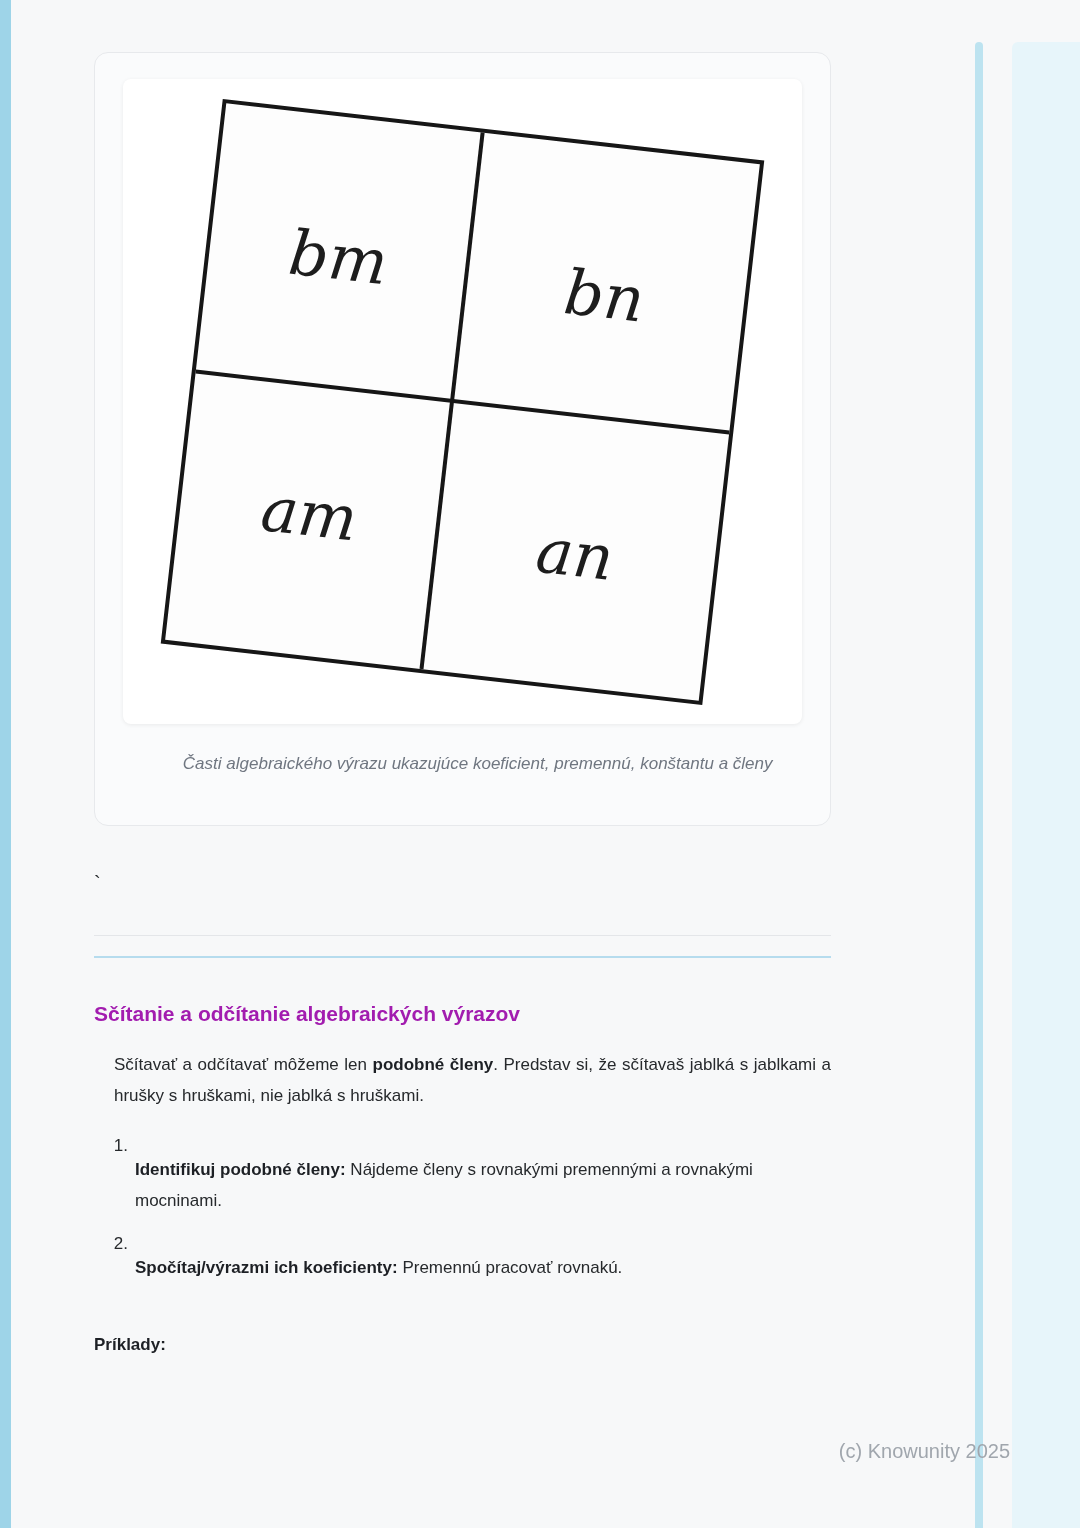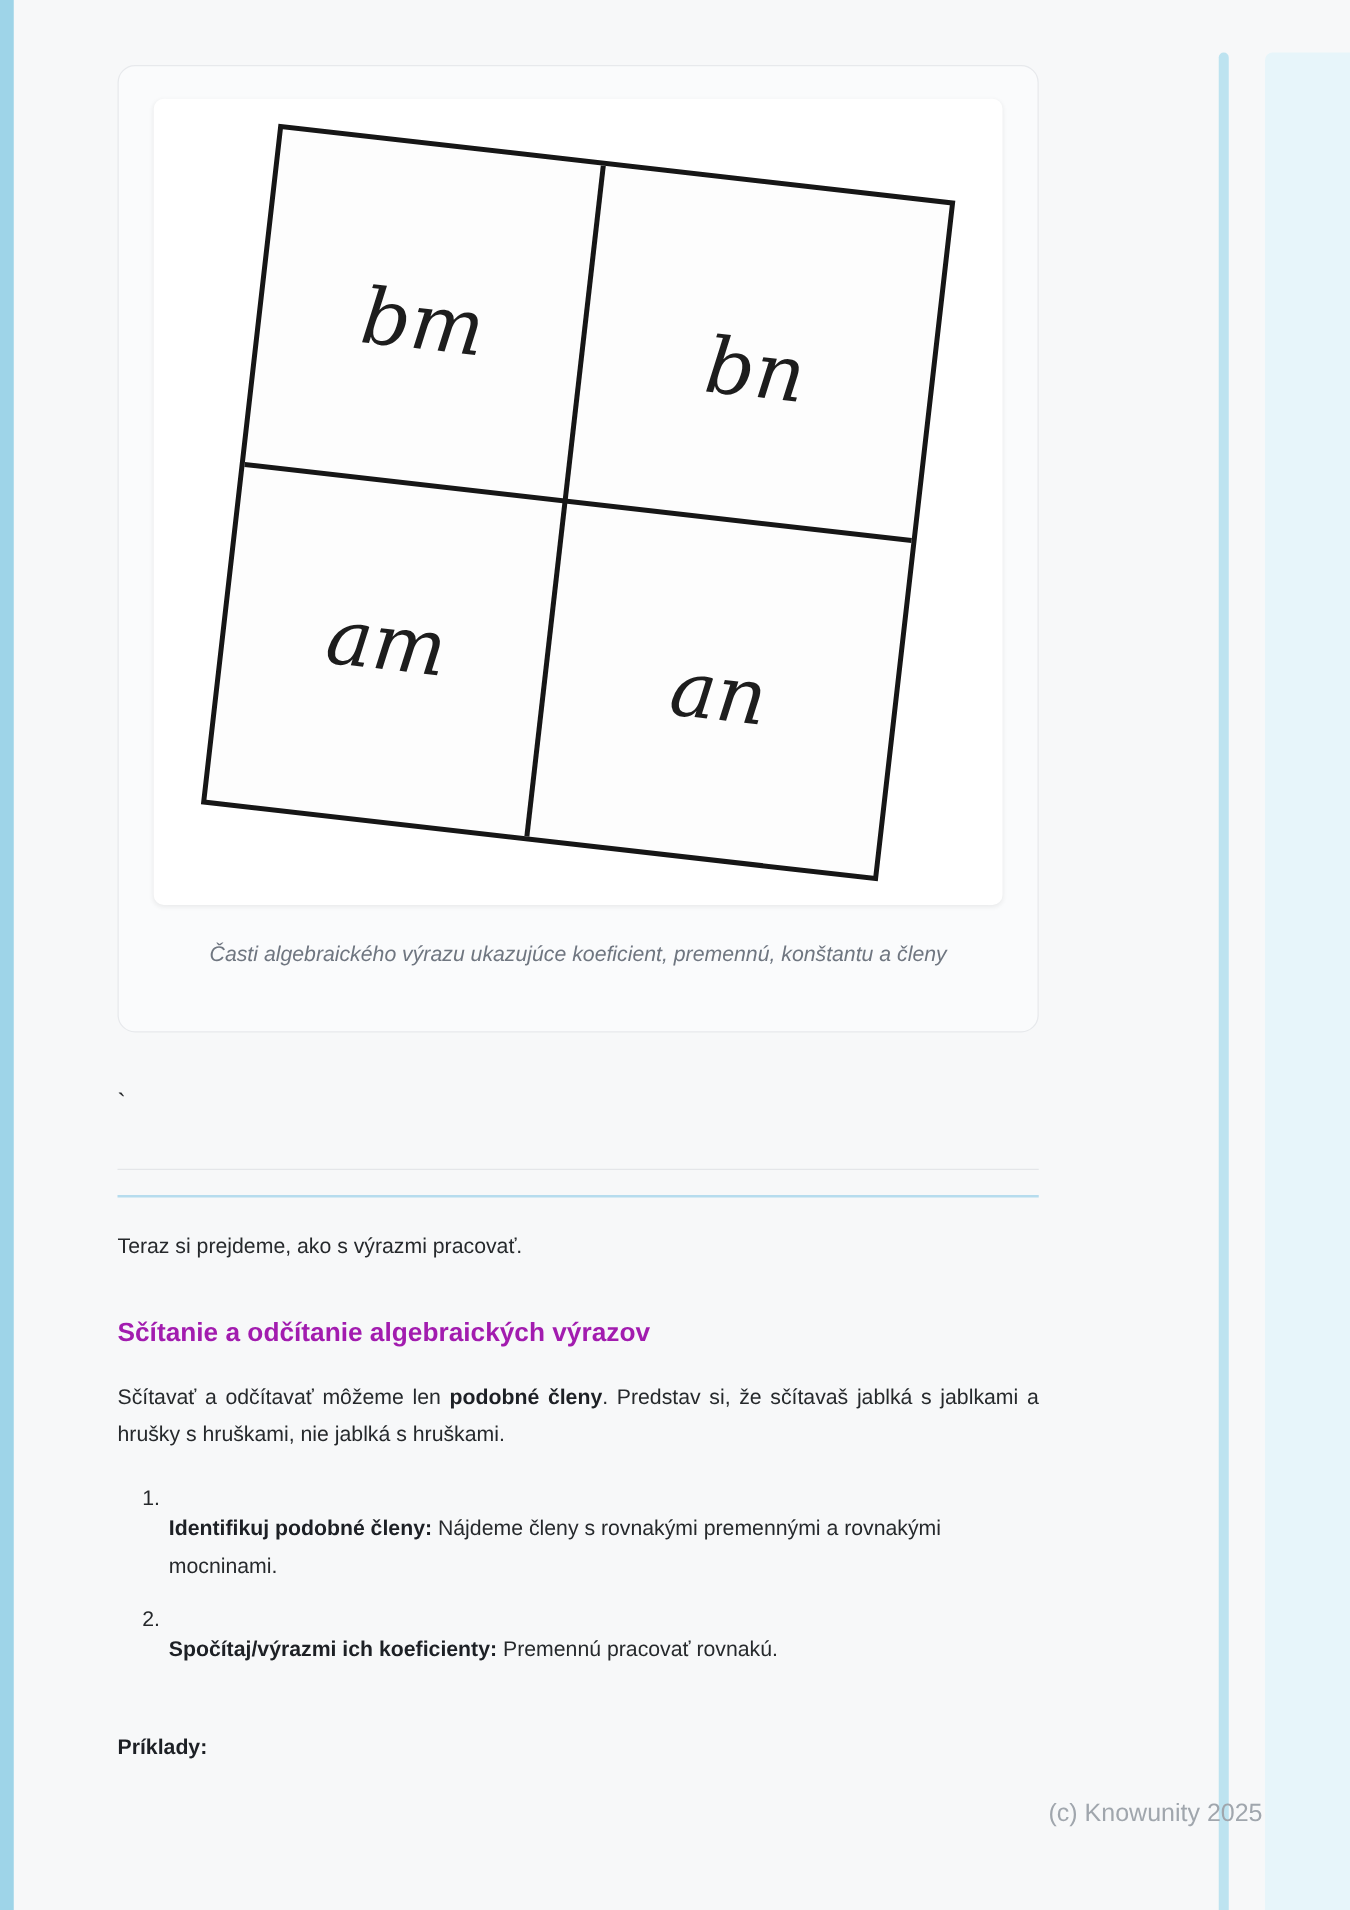--- a/index.html
+++ b/index.html
@@ -85,21 +85,21 @@
     color: #1d1d1d;
   }
   .cell-tl { padding-top: 10px; }
   .cell-tr { padding-top: 26px; }
   .cell-bl { padding-bottom: 14px; }
   .cell-br { padding-top: 6px; }
 
   .figure-caption {
     margin: 26px auto 0 auto;
     max-width: 620px;
-    text-align: center;
+    text-align: right;
     font-style: italic;
     font-size: 17px;
     line-height: 1.6;
     color: #6f7680;
   }
 
   .stray {
     margin-top: 46px;
     font-size: 20px;
     color: #26292c;
@@ -140,20 +140,21 @@
     font-weight: 700;
     color: #a21caf;
   }
 
   .para {
     margin-top: 24px;
     font-size: 17px;
     line-height: 1.8;
     text-align: justify;
     color: #26292c;
+    margin-left: 20px;
   }
   .para strong, .step strong, .examples { font-weight: 700; color: #1d2025; }
 
   .steps {
     margin-top: 20px;
     list-style: none;
   }
   .step {
     display: flex;
     padding-left: 12px;
@@ -203,21 +204,20 @@
     </div>
     <figcaption class="figure-caption">Časti algebraického výrazu ukazujúce koeficient, premennú, konštantu a členy</figcaption>
   </figure>
 
   <div class="stray">`</div>
 
   <hr class="divider">
 
   <div class="heading-rule"></div>
 
-  <p class="intro">Teraz si prejdeme, ako s výrazmi pracovať.</p>
 
   <h3 class="subheading">Sčítanie a odčítanie algebraických výrazov</h3>
 
   <p class="para"><span>Sčítavať a odčítavať môžeme len </span><strong>podobné členy</strong><span>. Predstav si, že sčítavaš jablká s jablkami a hrušky s hruškami, nie jablká s hruškami.</span></p>
 
   <ol class="steps">
     <li class="step">
       <span class="num">1.</span>
       <span class="step-text"><strong>Identifikuj podobné členy:</strong> <span>Nájdeme členy s rovnakými premennými a rovnakými mocninami.</span></span>
     </li>

